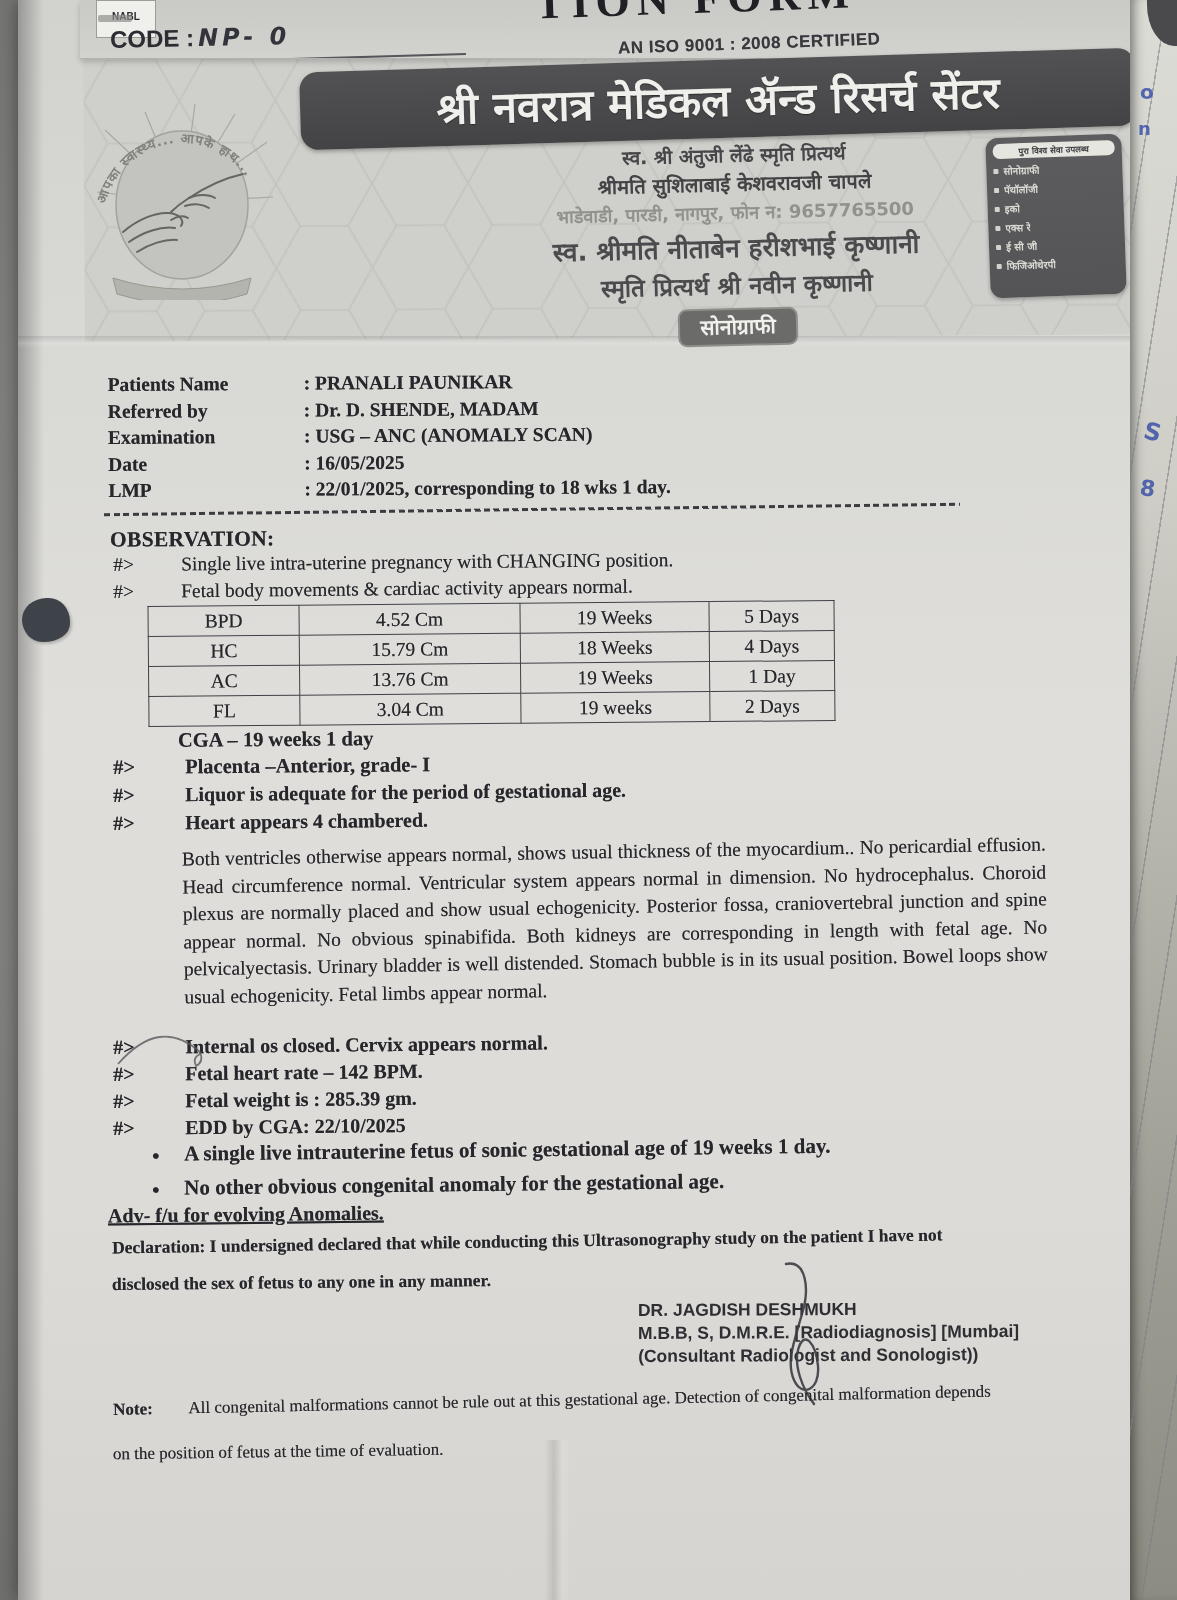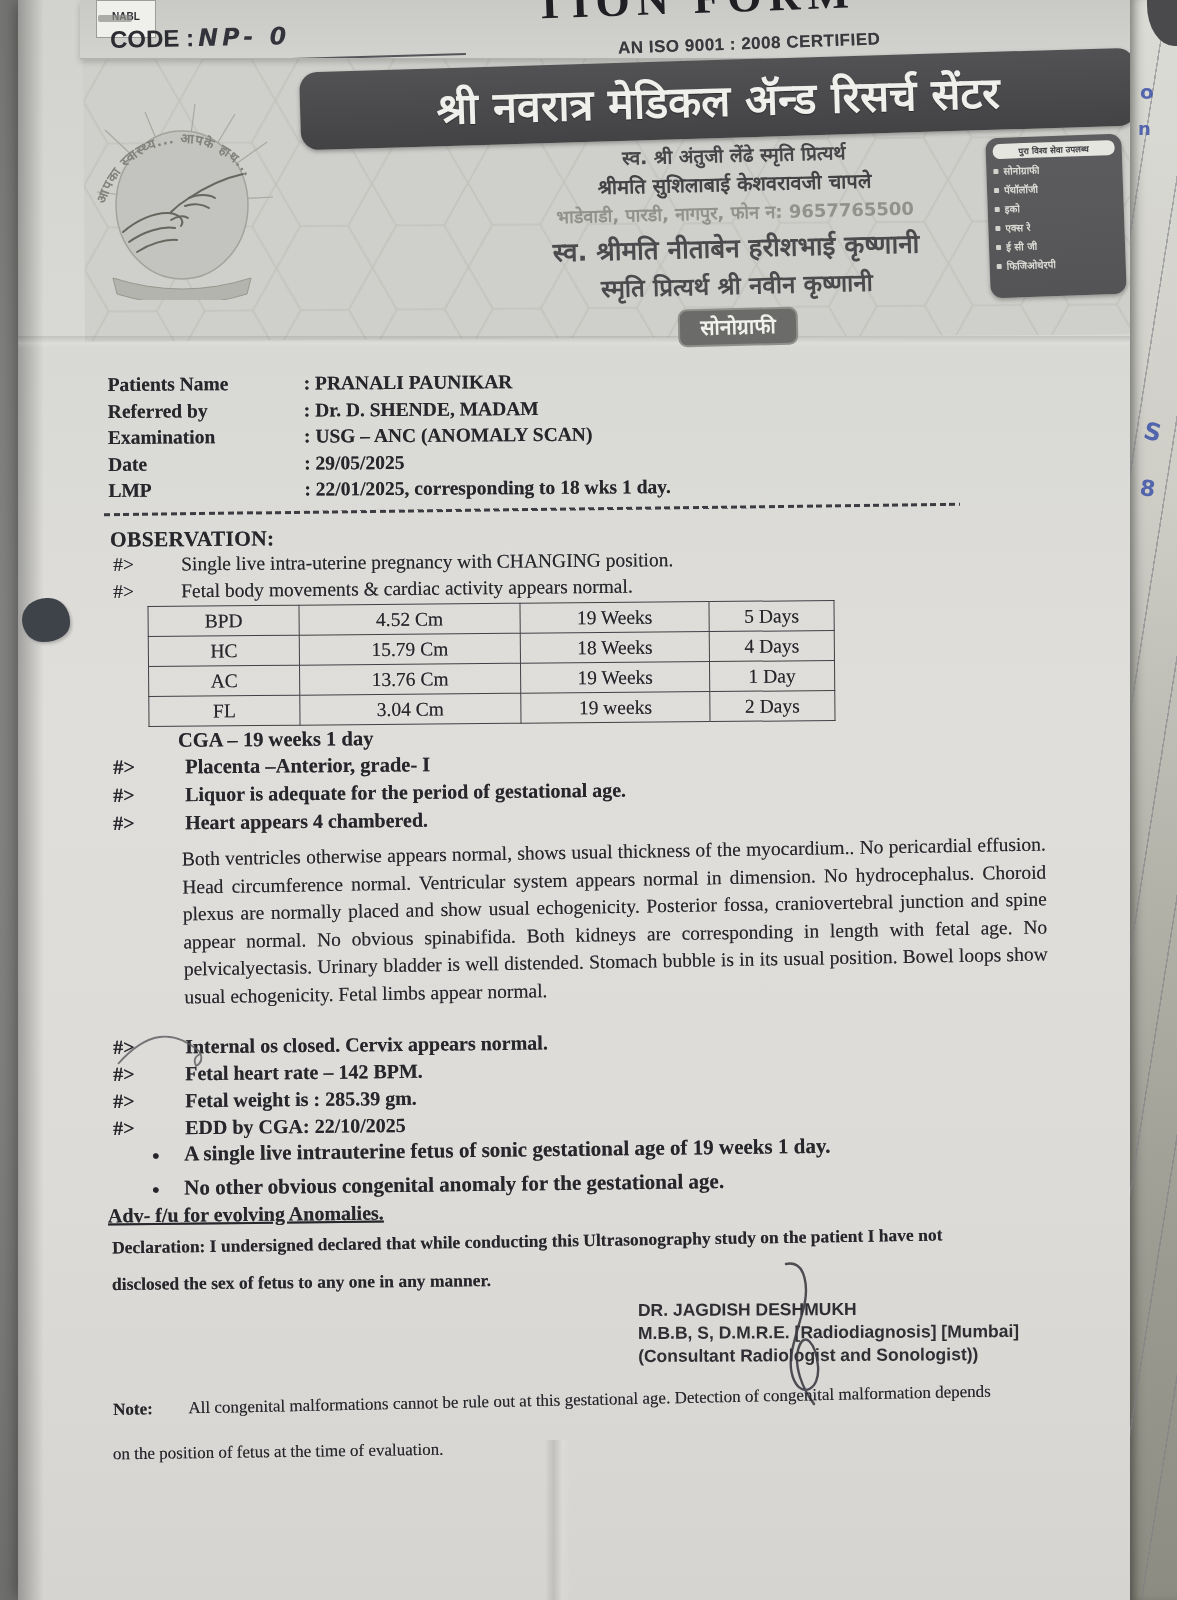--- a/index.html
+++ b/index.html
@@ -198,21 +198,21 @@
     <div class="svc-row">
         <span class="svc-dot"></span>
         <span class="svc-label">फिजिओथेरपी</span>
       </div>
   </div>
 
   <div class="abs patient ink">
     <div class="prow"><span class="plabel">Patients Name</span><span>: PRANALI PAUNIKAR</span></div>
     <div class="prow"><span class="plabel">Referred by</span><span>: Dr. D. SHENDE, MADAM</span></div>
     <div class="prow"><span class="plabel">Examination</span><span>: USG – ANC (ANOMALY SCAN)</span></div>
-    <div class="prow"><span class="plabel">Date</span><span>: 29/05/2025</span></div>
+    <div class="prow"><span class="plabel">Date</span><span>: 16/05/2025</span></div>
     <div class="prow"><span class="plabel">LMP</span><span>: 22/01/2025, corresponding to 18 wks 1 day.</span></div>
   </div>
 
   <div class="abs dashline"></div>
 
   <div class="abs obs-head ink">OBSERVATION:</div>
 
   <div class="abs hashrow ink" style="left:113px;top:554px;transform:rotate(-0.5deg);">
     <span class="mk">#&gt;</span>
     <span class="tx">Single live intra-uterine pregnancy with CHANGING position.</span>

